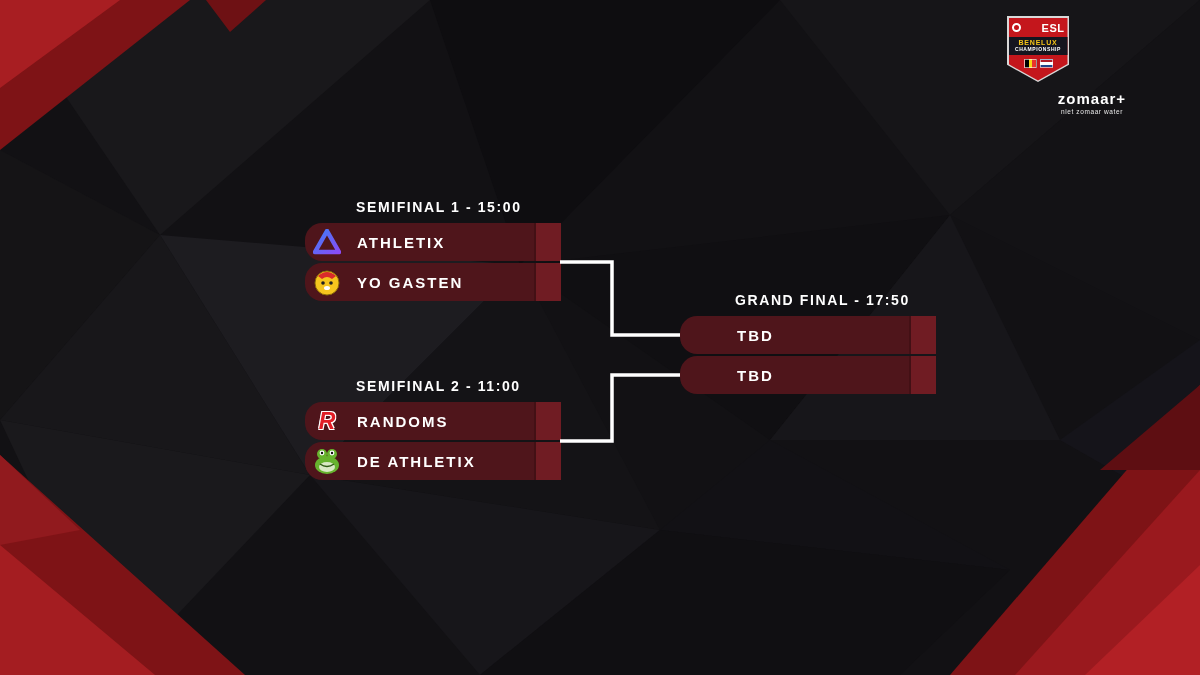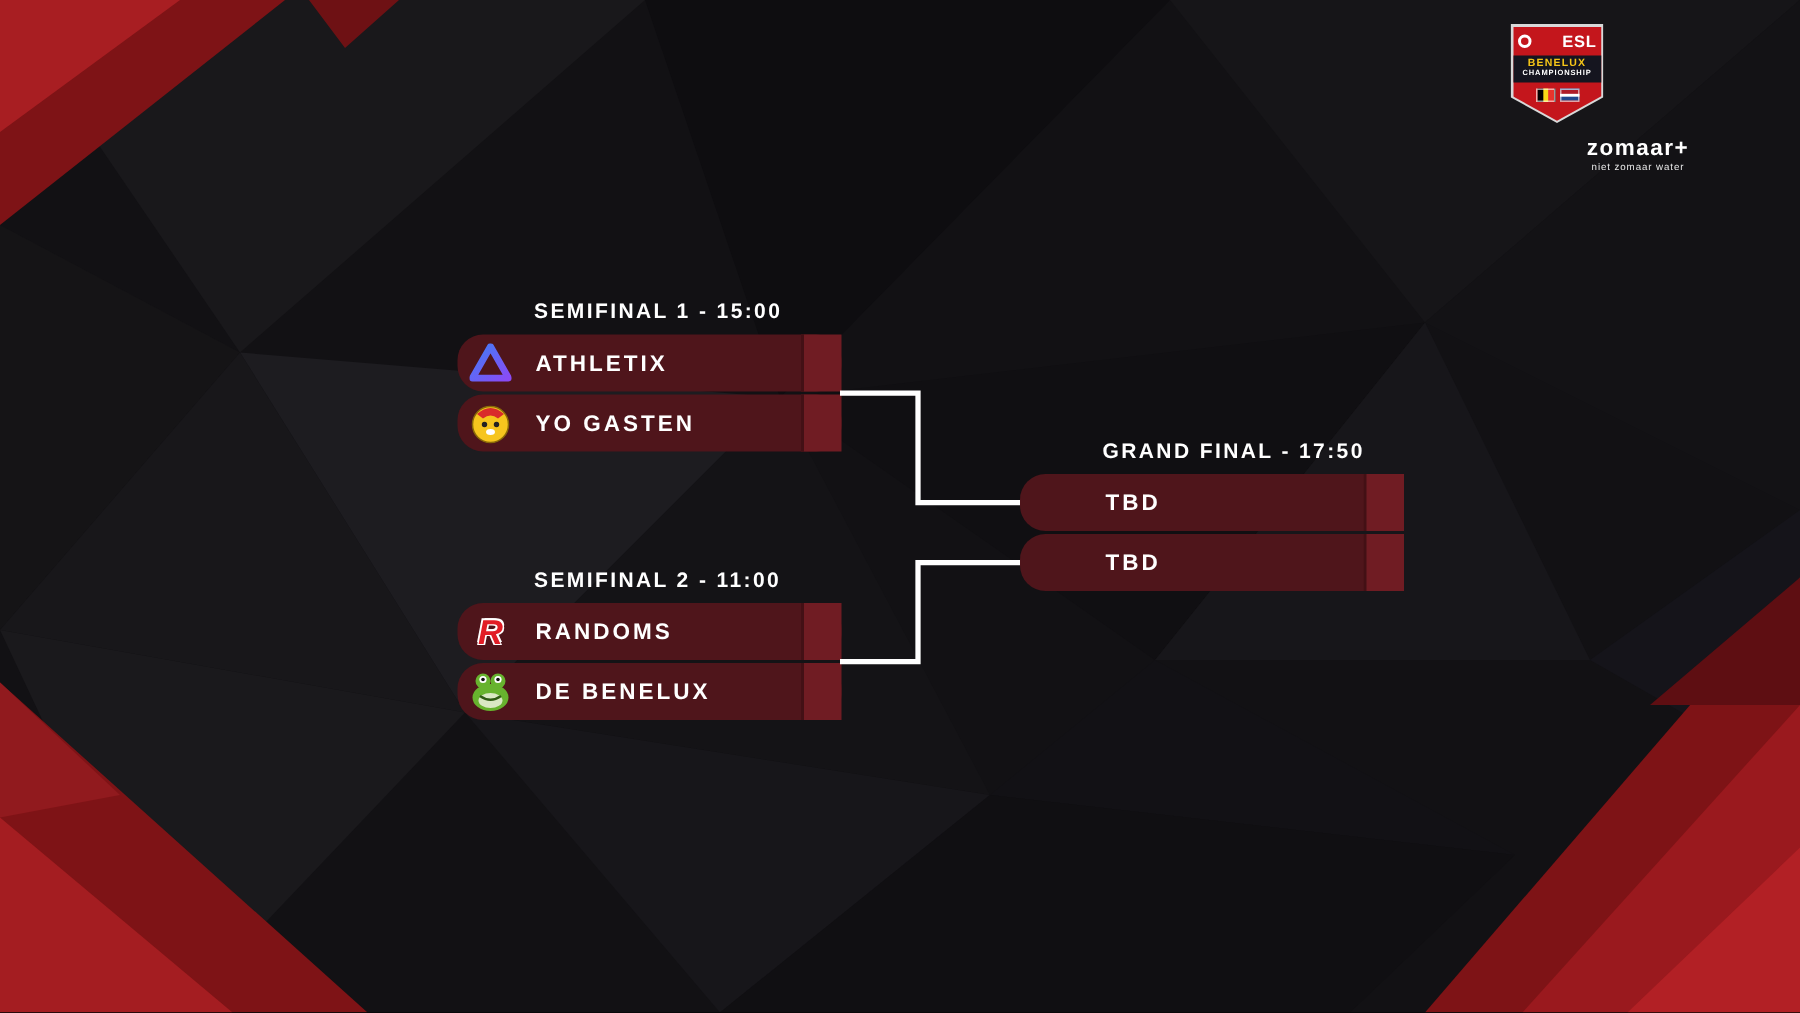--- a/index.html
+++ b/index.html
@@ -209,21 +209,21 @@
           <circle cx="20" cy="7" r="5" fill="#67b32e"></circle>
           <circle cx="10" cy="6" r="2.4" fill="#ffffff"></circle>
             <circle cx="20" cy="6" r="2.4" fill="#ffffff"></circle>
           <circle cx="10" cy="6" r="1.2" fill="#111111"></circle>
             <circle cx="20" cy="6" r="1.2" fill="#111111"></circle>
           <ellipse cx="15" cy="18" rx="12" ry="9" fill="#67b32e"></ellipse>
           <ellipse cx="15" cy="20" rx="8" ry="5" fill="#d9e8c4"></ellipse>
           <path d="M8 17 Q15 22 22 17" stroke="#2f5b14" stroke-width="1.5" fill="none"></path>
         </svg>
       </span>
-      <span class="team-name">DE BENELUX</span>
+      <span class="team-name">DE ATHLETIX</span>
       <span class="score-box"></span>
     </div>
   </div>
 
   <div class="match gf" style="left:680px; top:316px;">
     <div class="match-title">GRAND FINAL - 17:50</div>
 
     <div class="team-row">
       <span class="team-name">TBD</span>
       <span class="score-box"></span>

